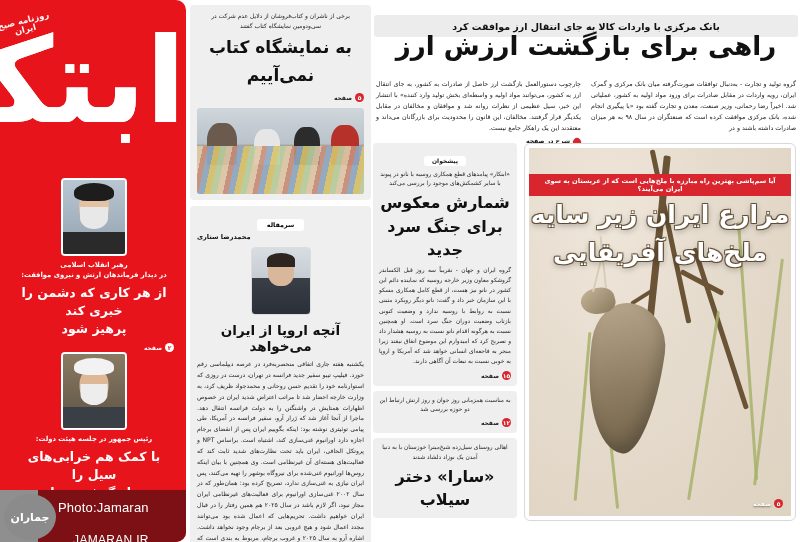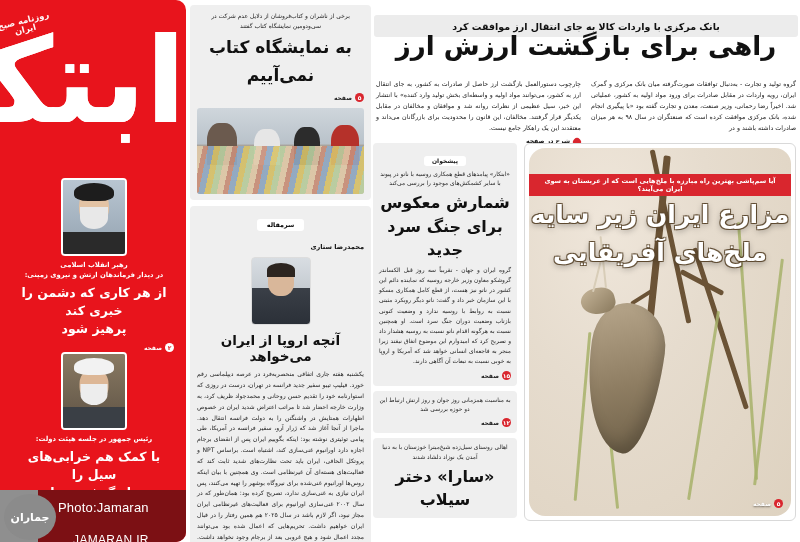--- a/index.html
+++ b/index.html
@@ -132,21 +132,21 @@
     background:#d9262e;transform:rotate(-45deg);flex:none;
   }
 
   
   .photo-card{
     position:absolute;right:4px;top:143px;width:272px;height:378px;
     border:1px solid #d9d9d9;border-radius:6px;background:#fff;
     padding:4px;box-sizing:border-box;
   }
   .photo-img{
-    position:relative;width:100%;height:100%;border-radius:16px;overflow:hidden;
+    position:relative;width:100%;height:100%;border-radius:0;overflow:hidden;
     background:
       radial-gradient(ellipse at 30% 20%, #efe6da 0%, #e6dcce 40%, #ded2c0 100%);
   }
   .twig{position:absolute;background:#6b5336;border-radius:2px;}
   .grass{position:absolute;background:#a7b26a;border-radius:1px;opacity:.85;}
   .locust{
     position:absolute;left:22%;top:42%;width:74px;height:150px;
     background:linear-gradient(160deg,#b9a88d 0%,#8e7d62 55%,#6d5f47 100%);
     border-radius:45% 55% 38% 62% / 28% 30% 70% 72%;
     transform:rotate(8deg);
@@ -228,21 +228,21 @@
   }
   .person{position:absolute;bottom:38%;border-radius:40% 40% 0 0;}
   .books{position:absolute;left:0;right:0;bottom:0;height:56%;
     background:repeating-linear-gradient(102deg,#e0c9a8 0 6px,#c98f7a 6px 11px,#8fa9c4 11px 17px,#d8c36a 17px 23px,#b9cfa0 23px 29px);
     opacity:.9;}
 
   .sar-tag{
     background:#fff;border-radius:3px;padding:2px 10px;
     font-size:6.4px;font-weight:bold;text-align:center;display:inline-block;
   }
-  .sar-name{font-size:6.6px;font-weight:bold;text-align:right;margin-top:12px;color:#111;}
+  .sar-name{font-size:6.6px;font-weight:bold;text-align:left;margin-top:2px;color:#111;}
   .sar-photo{
     width:58px;height:66px;margin:6px auto 0;border-radius:4px;
     background:linear-gradient(180deg,#d8dde2 0%,#c6ccd2 45%,#3a3f47 46%,#2b3038 100%);
     position:relative;overflow:hidden;border:1px solid #ddd;
   }
   .sar-face{
     position:absolute;left:50%;top:12%;transform:translateX(-50%);
     width:26px;height:30px;border-radius:48% 48% 42% 42%;
     background:#d9b79a;
   }
@@ -302,21 +302,21 @@
 
       <div class="ms-block" style="top:178px;">
         <div class="ms-photo">
           <div class="bg-photo"></div>
           <div class="khamenei-body"></div>
           <div class="khamenei-face"></div>
           <div class="khamenei-beard"></div>
           <div class="khamenei-turban"></div>
         </div>
         <div class="ms-kicker">رهبر انقلاب اسلامی</div>
-        <div class="ms-kicker" style="margin-top:0">در دیدار فرماندهان ارتش و نیروی زمینی:</div>
+        <div class="ms-kicker" style="margin-top:0">در دیدار فرماندهان ارتش و نیروی موافقت:</div>
         <div class="ms-head">از هر کاری که دشمن را خبری کند</div>
         <div class="ms-head" style="margin-top:0">پرهیز شود</div>
         <div class="pg-badge-w">
           <div class="pg-dot">۲</div>
           <div class="pg-txt">صفحه</div>
         </div>
       </div>
 
       <div class="ms-block" style="top:352px;">
         <div class="ms-photo">

